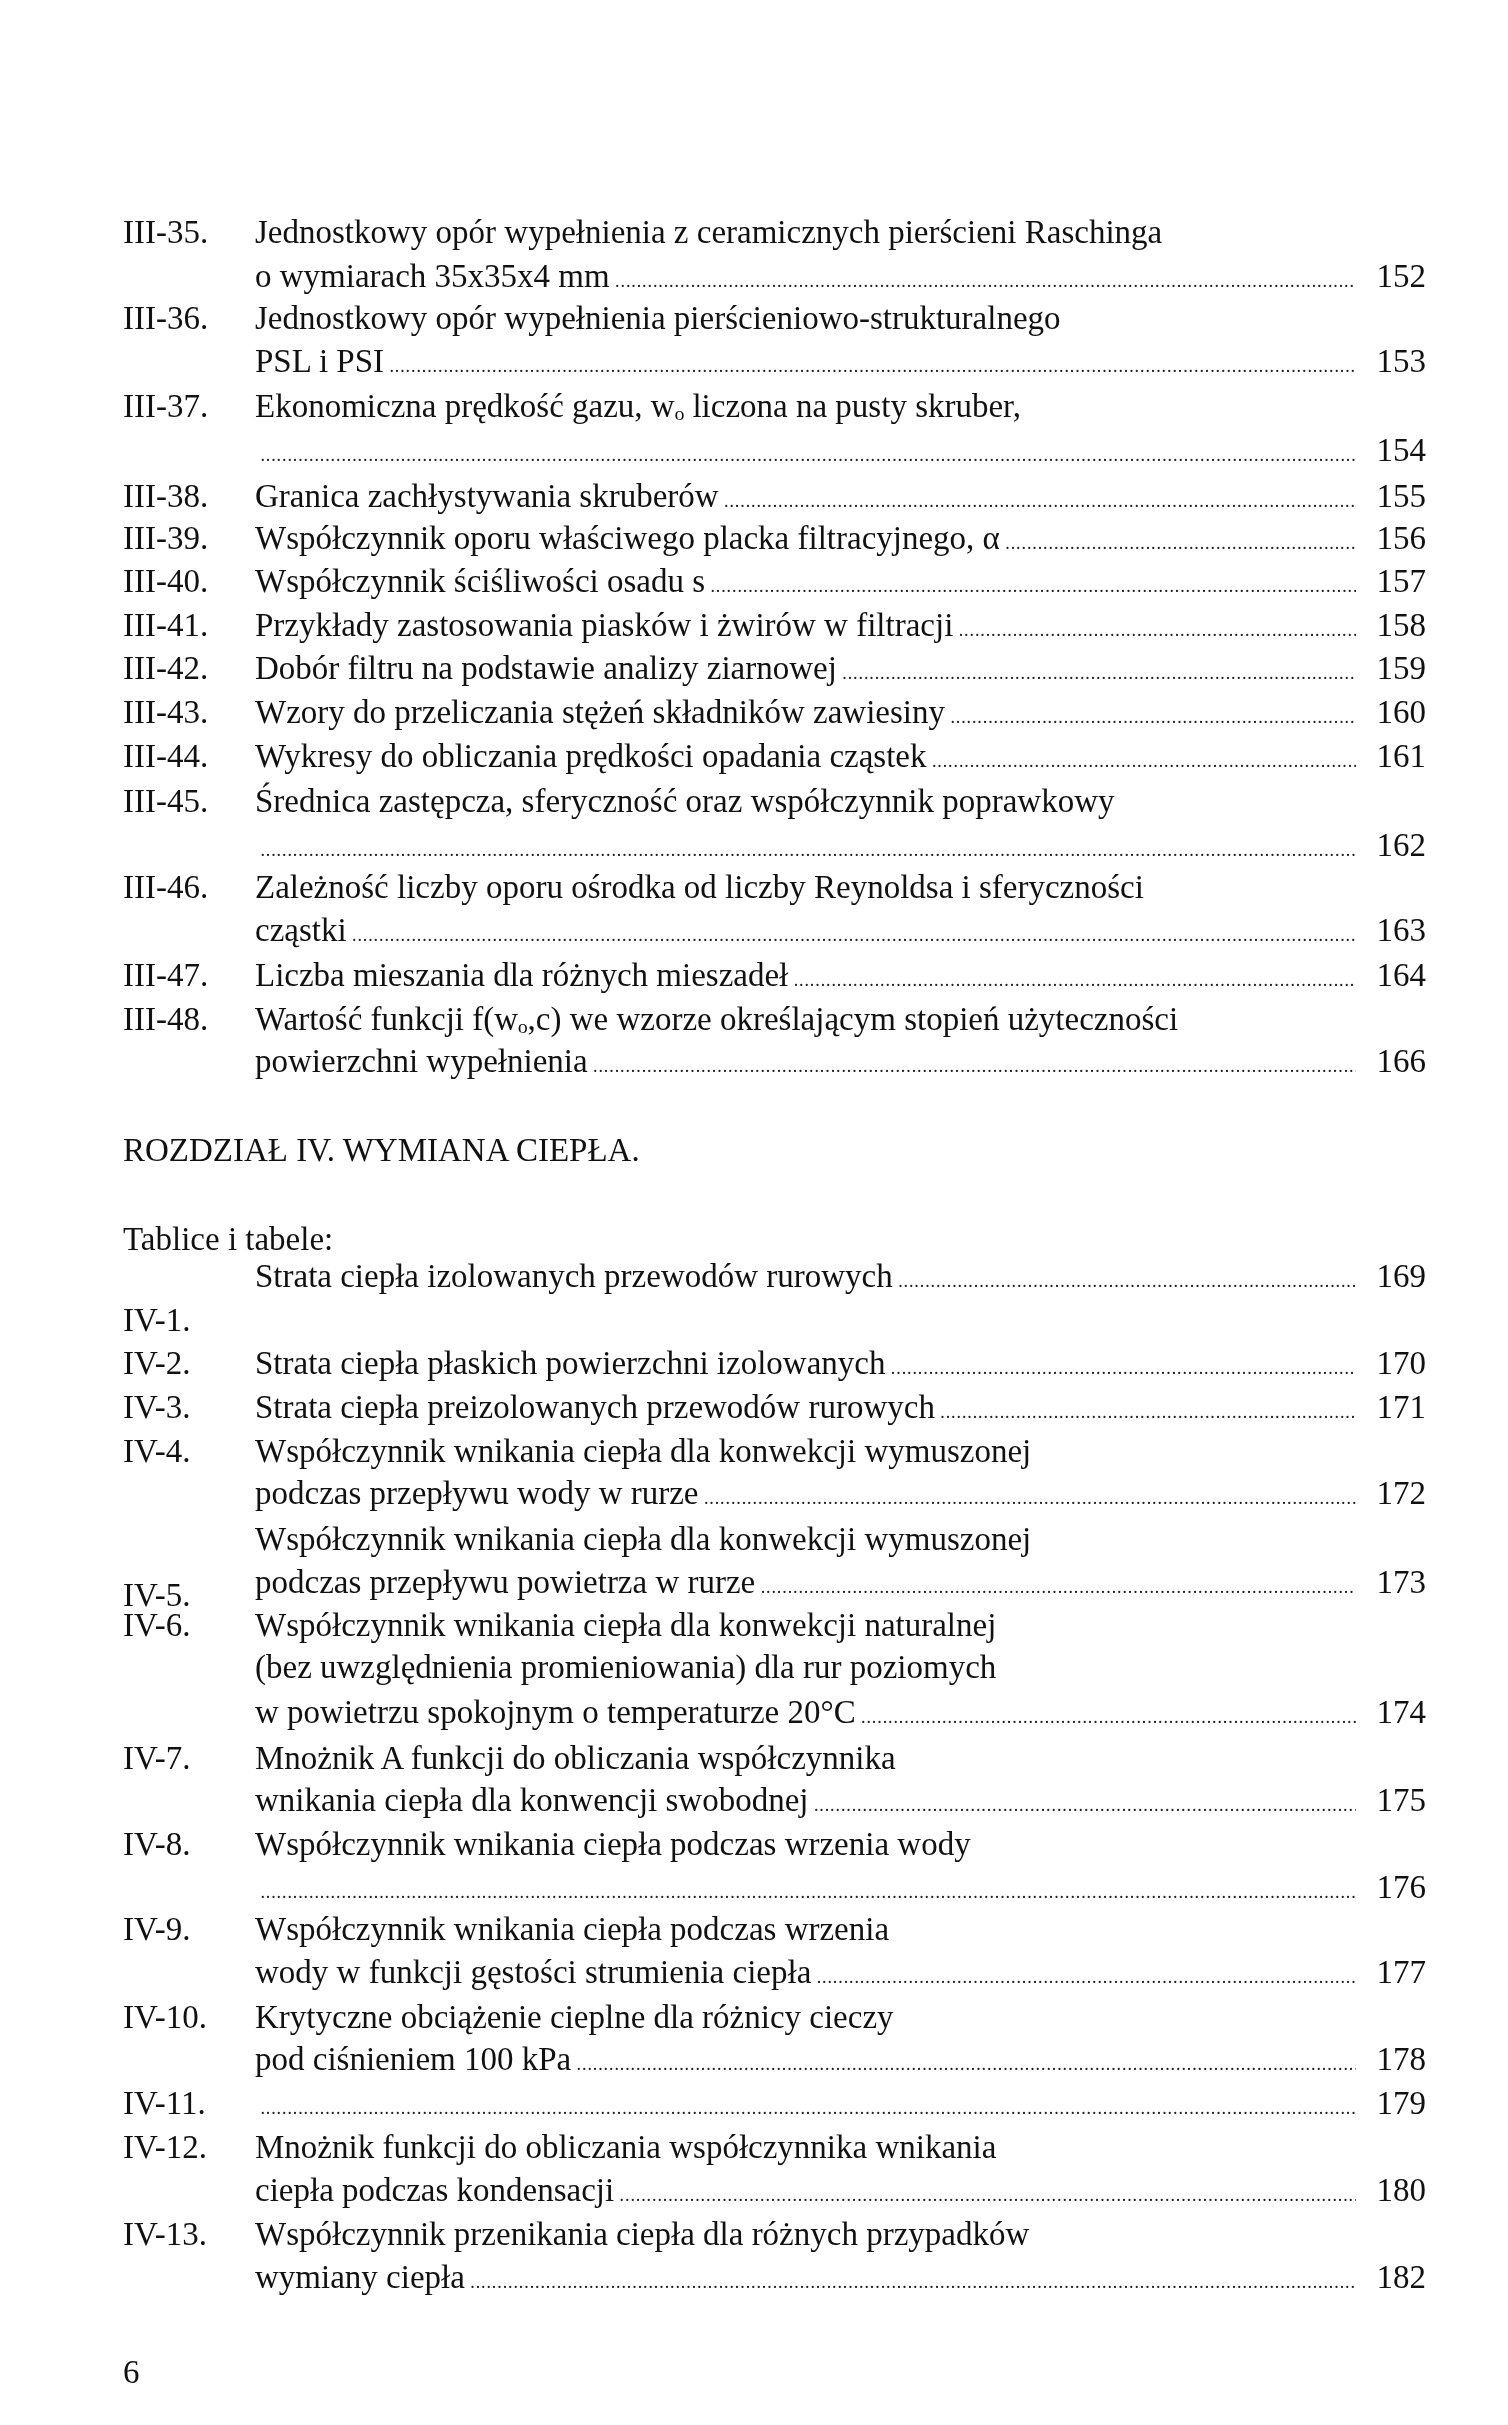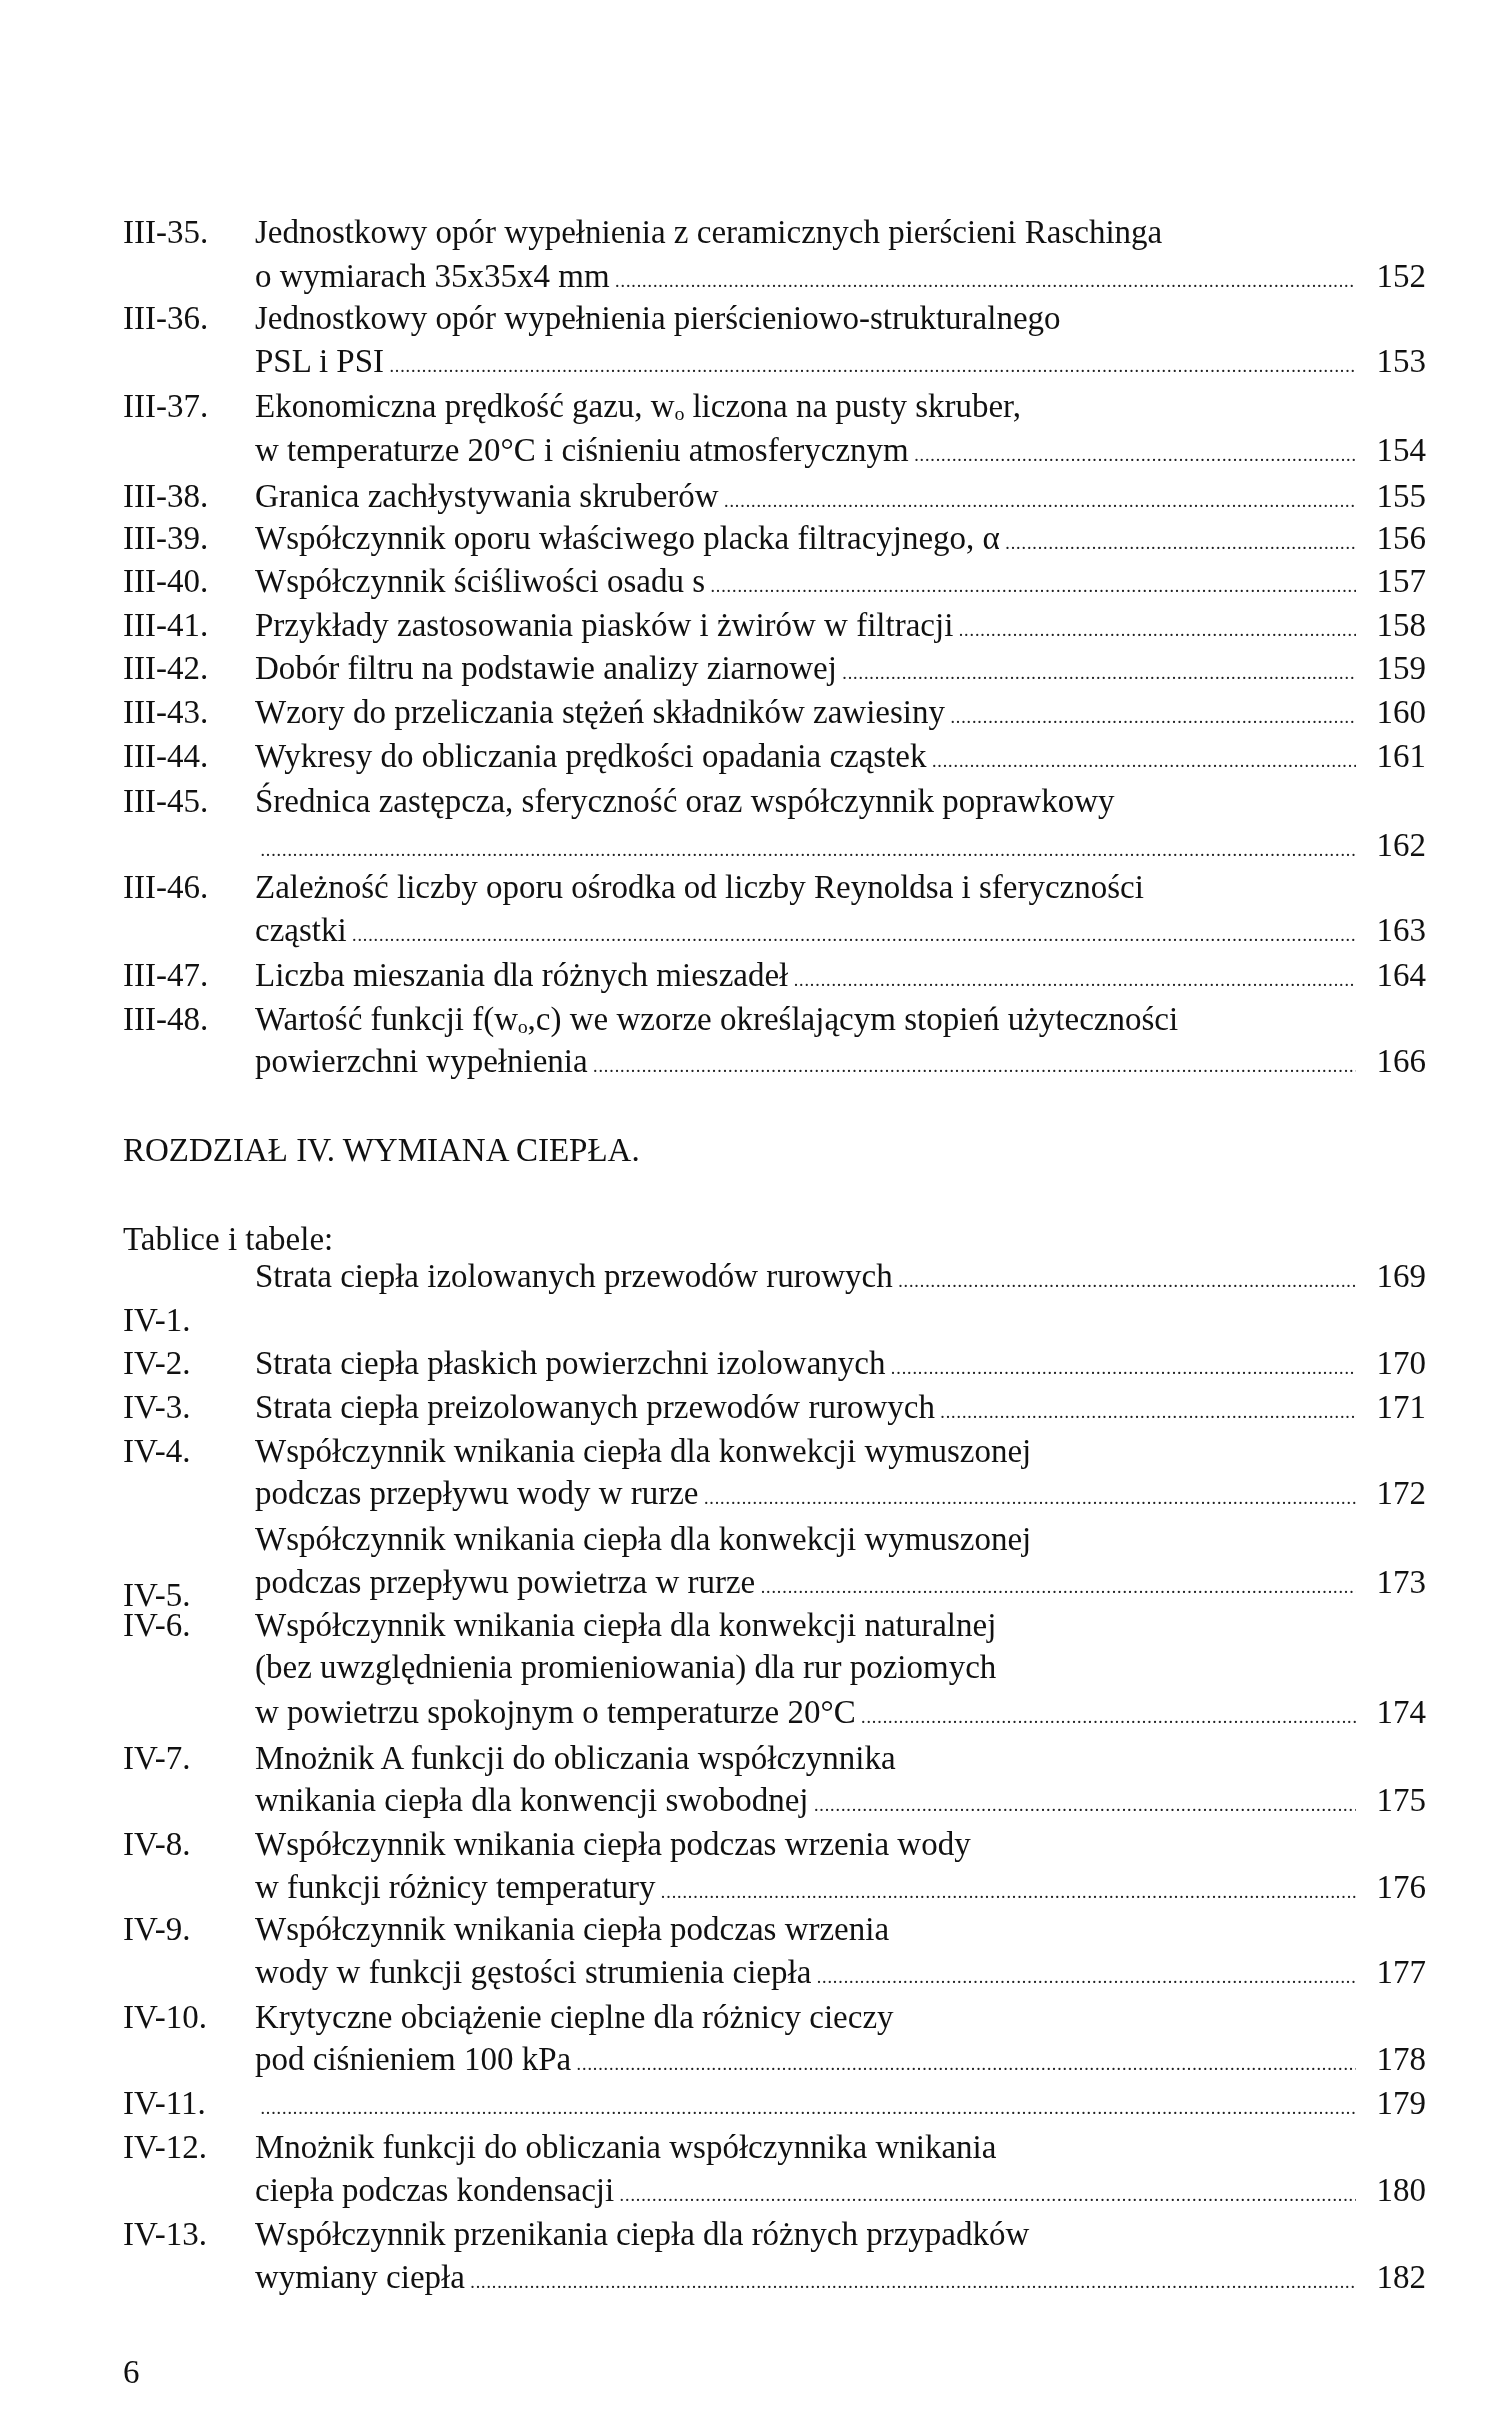--- a/index.html
+++ b/index.html
@@ -42,21 +42,20 @@
     <div class="leader" style="top: 342px;">
       <span class="t">PSL i PSI</span>
       <span class="dots"></span>
       <span class="pg">153</span>
     </div>
   </div>
 <div>
     <div class="line num" style="top: 387px;">III-37.</div>
     <div class="line txt" style="top: 387px;">Ekonomiczna prędkość gazu, wₒ liczona na pusty skruber,</div>
     <div class="leader" style="top: 431px;">
-      <span class="t">w temperaturze 20°C i ciśnieniu atmosferycznym</span>
       <span class="dots"></span>
       <span class="pg">154</span>
     </div>
   </div>
 <div>
     <div class="line num" style="top: 477px;">III-38.</div>
     <div class="leader" style="top: 477px;">
       <span class="t">Granica zachłystywania skruberów</span>
       <span class="dots"></span>
       <span class="pg">155</span>
@@ -202,21 +201,20 @@
     <div class="leader" style="top: 1781px;">
       <span class="t">wnikania ciepła dla konwencji swobodnej</span>
       <span class="dots"></span>
       <span class="pg">175</span>
     </div>
   </div>
 <div>
     <div class="line num" style="top: 1825px;">IV-8.</div>
     <div class="line txt" style="top: 1825px;">Współczynnik wnikania ciepła podczas wrzenia wody</div>
     <div class="leader" style="top: 1868px;">
-      <span class="t">w funkcji różnicy temperatury</span>
       <span class="dots"></span>
       <span class="pg">176</span>
     </div>
   </div>
 <div>
     <div class="line num" style="top: 1910px;">IV-9.</div>
     <div class="line txt" style="top: 1910px;">Współczynnik wnikania ciepła podczas wrzenia</div>
     <div class="leader" style="top: 1953px;">
       <span class="t">wody w funkcji gęstości strumienia ciepła</span>
       <span class="dots"></span>

